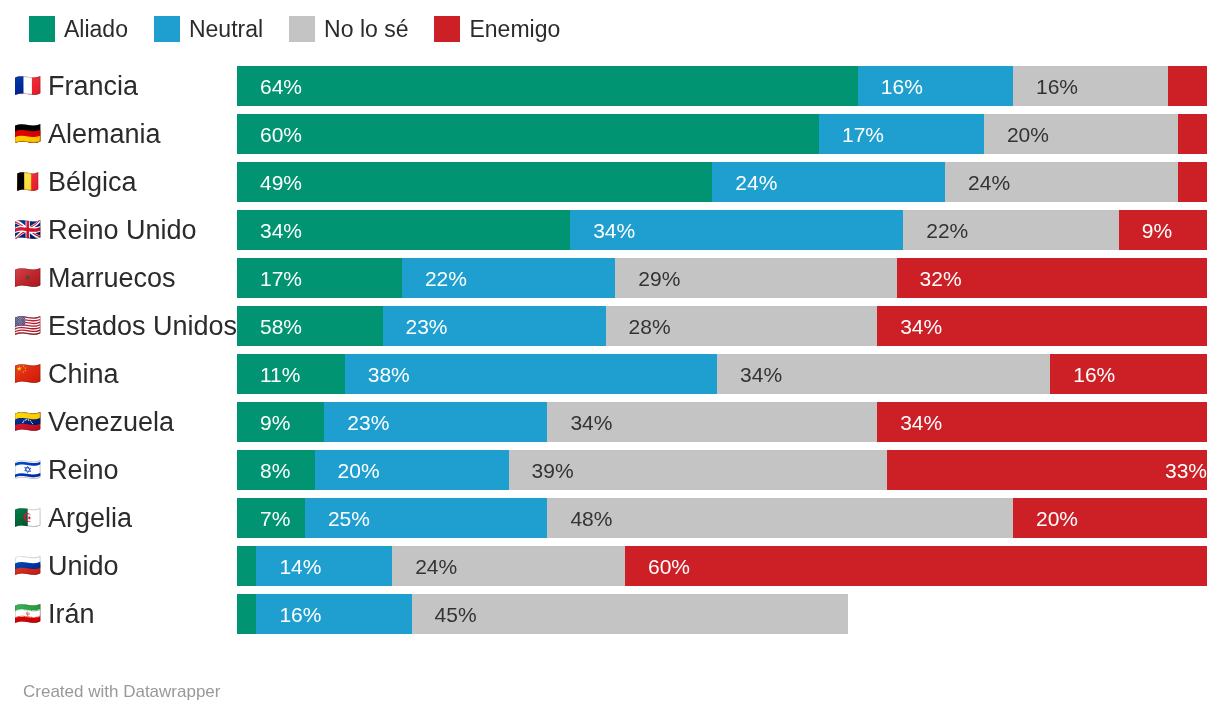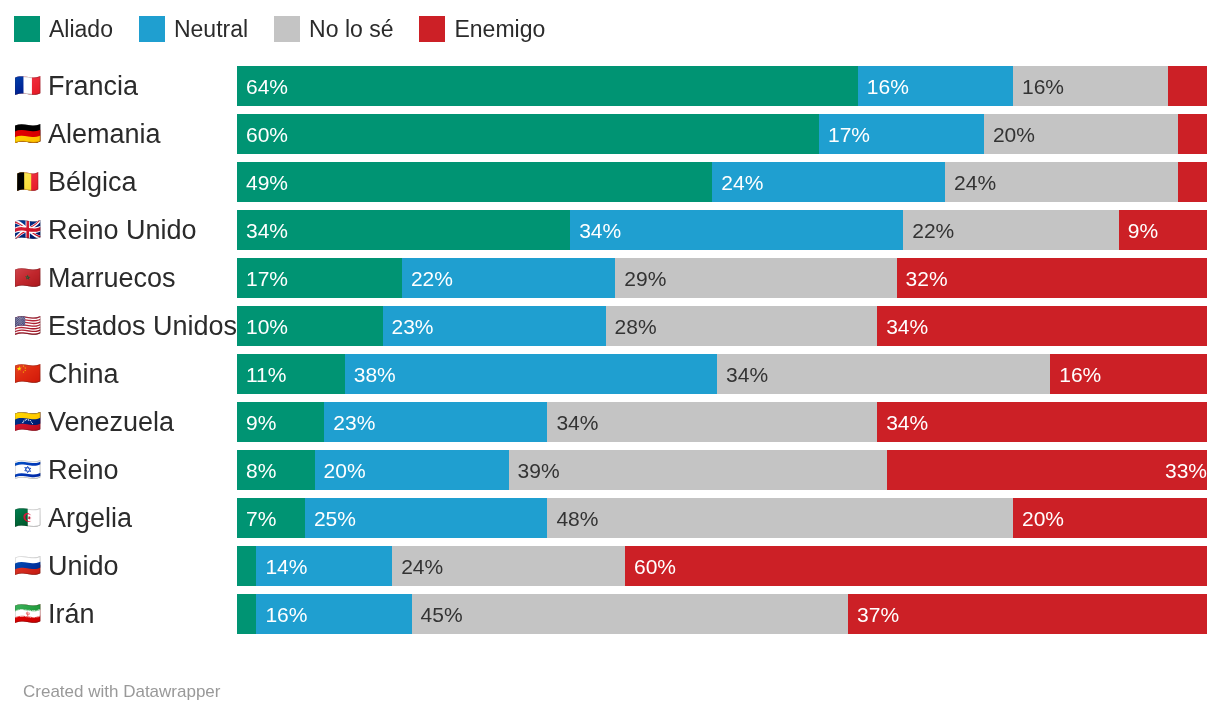--- a/index.html
+++ b/index.html
@@ -22,20 +22,21 @@
   }
 
   
   .legend {
     display: flex;
     align-items: center;
     gap: 0;
     padding: 14px 0 0 14px;
     height: 44px;
     box-sizing: border-box;
+    margin-left: 15px;
   }
   .legend-item {
     display: flex;
     align-items: center;
     margin-right: 26px;
   }
   .legend-swatch {
     width: 26px;
     height: 26px;
     display: inline-block;
@@ -97,21 +98,21 @@
     height: 40px;
     display: flex;
     align-items: center;
     box-sizing: border-box;
     overflow: hidden;
     white-space: nowrap;
   }
   .seg-value {
     font-size: 21px;
     line-height: 1;
-    padding-left: 9px;
+    padding-left: 23px;
   }
   .seg.ally    { background: #009473; }
   .seg.neutral { background: #1f9fd0; }
   .seg.unknown { background: #c4c4c4; }
   .seg.enemy   { background: #cc2026; }
   .seg.ally .seg-value,
   .seg.neutral .seg-value,
   .seg.enemy .seg-value { color: #ffffff; }
   .seg.unknown .seg-value { color: #333333; }
 
@@ -250,21 +251,21 @@
           </div>
         </div>
       </div>
       <div class="row">
         <div class="row-label">
           <span class="flag">🇺🇸</span>
           <span class="country-name">Estados Unidos</span>
         </div>
         <div class="bar">
           <div class="seg ally" style="width: 15%;">
-            <span class="seg-value">10%</span>
+            <span class="seg-value">58%</span>
           </div>
           <div class="seg neutral" style="width: 23%;">
             <span class="seg-value">23%</span>
           </div>
           <div class="seg unknown" style="width: 28%;">
             <span class="seg-value">28%</span>
           </div>
           <div class="seg enemy" style="width: 34%;">
             <span class="seg-value">34%</span>
           </div>
@@ -378,22 +379,19 @@
         <div class="bar">
           <div class="seg ally" style="width: 2%;">
             <span class="seg-value"></span>
           </div>
           <div class="seg neutral" style="width: 16%;">
             <span class="seg-value">16%</span>
           </div>
           <div class="seg unknown" style="width: 45%;">
             <span class="seg-value">45%</span>
           </div>
-          <div class="seg enemy" style="width: 37%;">
-            <span class="seg-value">37%</span>
-          </div>
         </div>
       </div>
     </div>
 
   <div class="footer">Created with Datawrapper</div>
 
 </div>
 
 </body></html>

